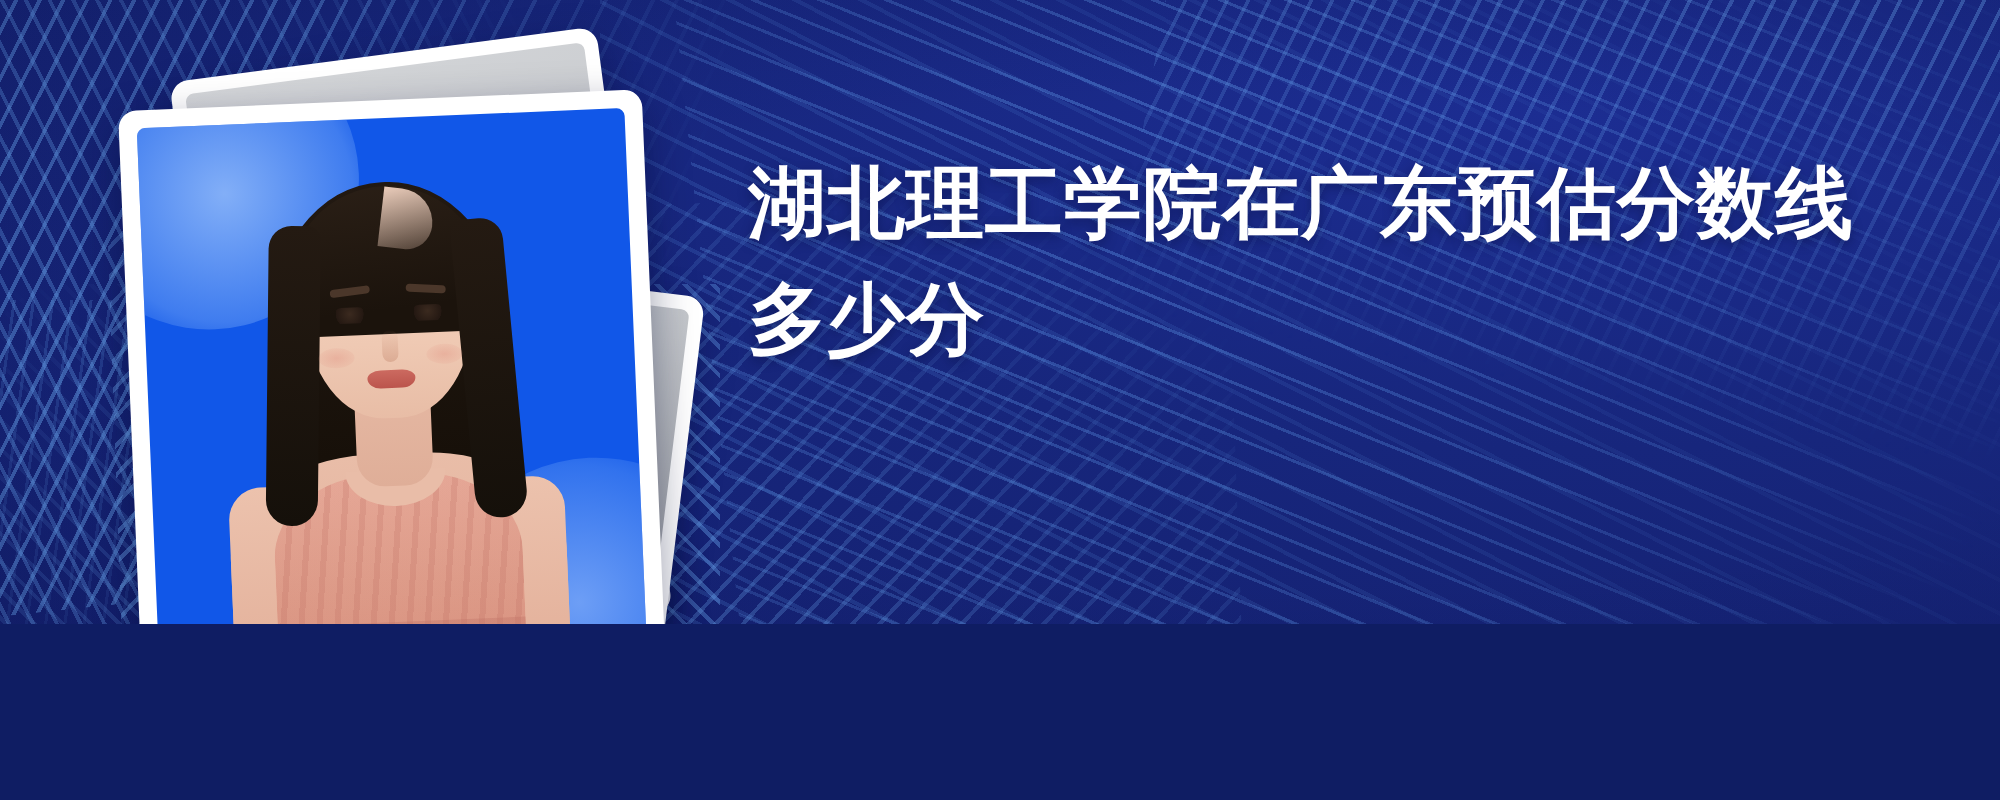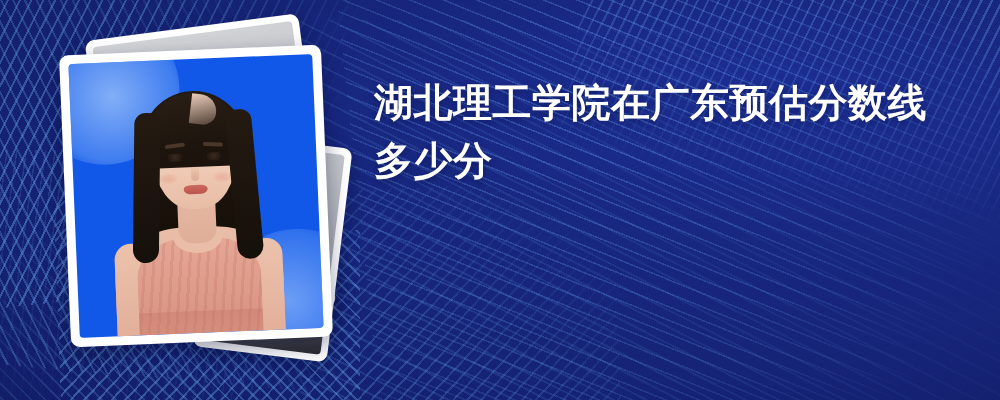--- a/index.html
+++ b/index.html
@@ -3,21 +3,21 @@
 <meta charset="utf-8">
 <style>
   html, body {
     margin: 0;
     padding: 0;
     background: #0f1d63;
   }
   #stage {
     position: relative;
     width: 1000px;
-    height: 400px;
+    height: 312px;
     overflow: hidden;
     background: #17267c;
     font-family: "Liberation Sans", "DejaVu Sans", sans-serif;
   }
 
   
   .bg-base {
     position: absolute;
     inset: 0;
     background:

